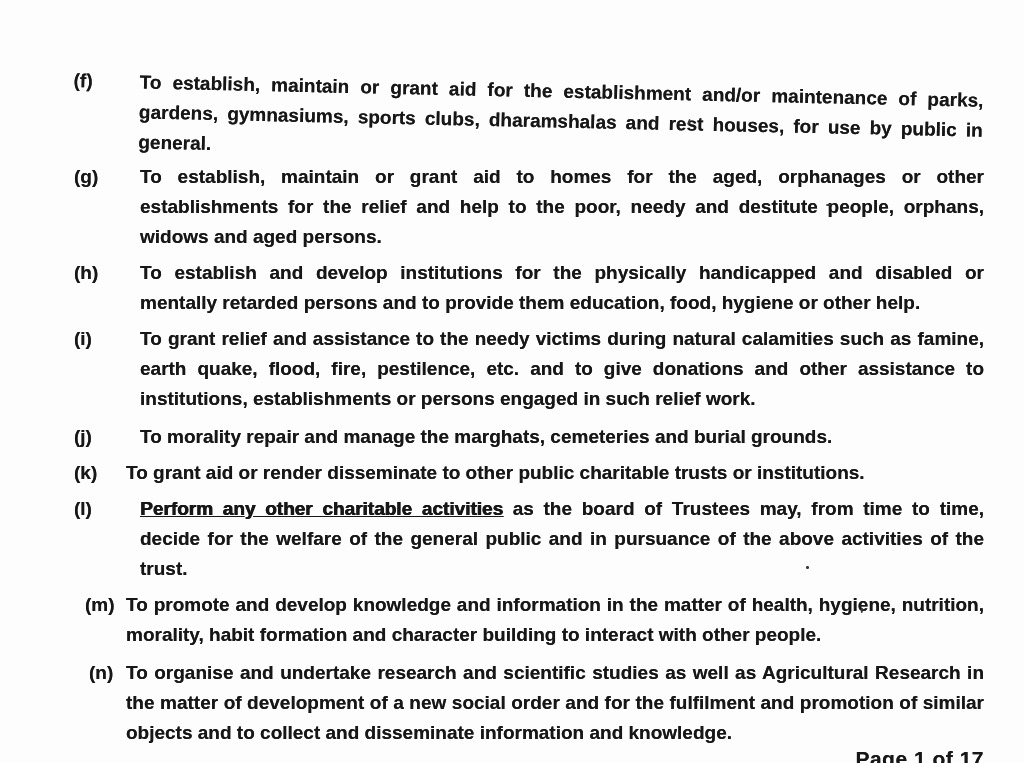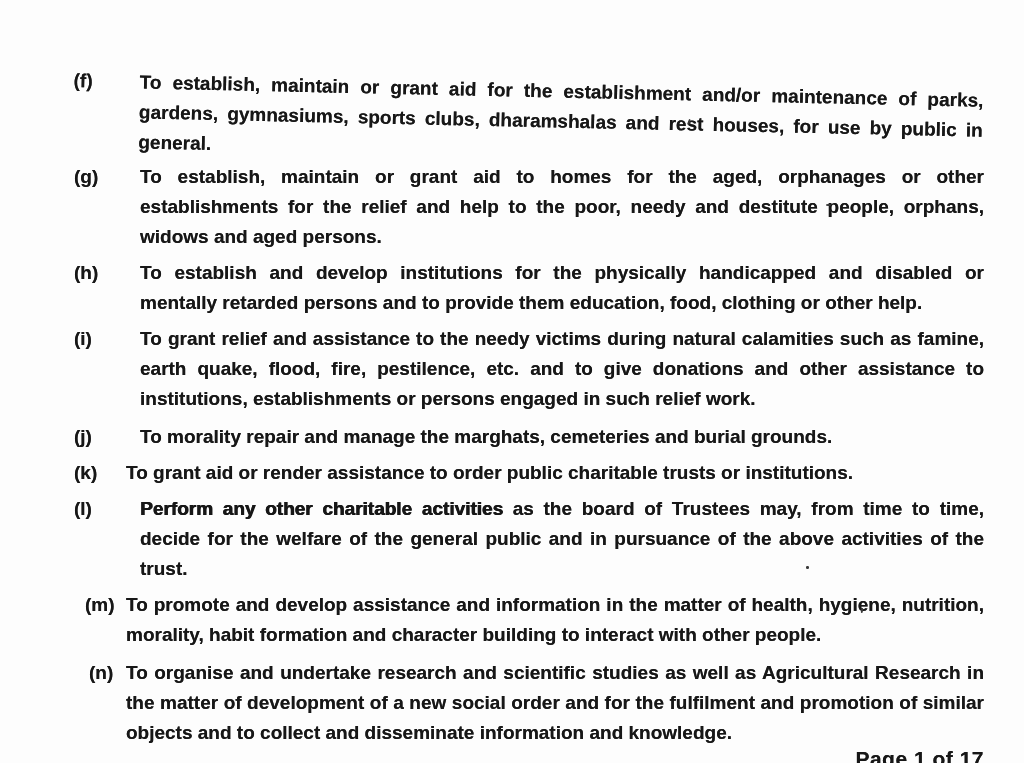--- a/index.html
+++ b/index.html
@@ -29,21 +29,21 @@
     text-shadow: 0 0 0.45px rgba(20,20,20,0.8);
   }
   .clause .label { white-space: nowrap; }
   .clause .text { margin: 0; text-align: justify; }
   .clause.narrow { grid-template-columns: 52px 1fr; }
   .clause.indent-label .label { padding-left: 11px; }
   .clause.indent-label-more .label { padding-left: 15px; }
   .clause.tilt { transform: rotate(1.25deg); transform-origin: 0 0; }
   .clause.gap-top { margin-top: 8px; }
   .clause.gap-top-sm { margin-top: 4px; }
-  .bold-lead { text-shadow: 0.7px 0 currentColor, 0 0 0.45px rgba(20,20,20,0.8); }
+  .bold-lead { text-shadow: 0.7px 0 currentColor, 0 0 0.45px rgba(20,20,20,0.8); text-decoration: underline; }
   .footer {
     position: absolute;
     top: 747px;
     right: 40px;
     font-size: 21px;
     font-weight: 700;
     color: #171717;
     text-shadow: 0 0 0.45px rgba(20,20,20,0.8);
     letter-spacing: 0.5px;
   }
@@ -68,46 +68,46 @@
       <p class="text">To establish, maintain or grant aid for the establishment and/or maintenance of parks, gardens, gymnasiums, sports clubs, dharamshalas and rest houses, for use by public in general.</p>
     </div>
 
     <div class="clause">
       <span class="label">(g)</span>
       <p class="text">To establish, maintain or grant aid to homes for the aged, orphanages or other establishments for the relief and help to the poor, needy and destitute people, orphans, widows and aged persons.</p>
     </div>
 
     <div class="clause">
       <span class="label">(h)</span>
-      <p class="text">To establish and develop institutions for the physically handicapped and disabled or mentally retarded persons and to provide them education, food, clothing or other help.</p>
+      <p class="text">To establish and develop institutions for the physically handicapped and disabled or mentally retarded persons and to provide them education, food, hygiene or other help.</p>
     </div>
 
     <div class="clause">
       <span class="label">(i)</span>
       <p class="text">To grant relief and assistance to the needy victims during natural calamities such as famine, earth quake, flood, fire, pestilence, etc. and to give donations and other assistance to institutions, establishments or persons engaged in such relief work.</p>
     </div>
 
     <div class="clause gap-top">
       <span class="label">(j)</span>
       <p class="text">To morality repair and manage the marghats, cemeteries and burial grounds.</p>
     </div>
 
     <div class="clause narrow">
       <span class="label">(k)</span>
-      <p class="text">To grant aid or render assistance to order public charitable trusts or institutions.</p>
+      <p class="text">To grant aid or render disseminate to other public charitable trusts or institutions.</p>
     </div>
 
     <div class="clause">
       <span class="label">(l)</span>
       <p class="text"><span class="bold-lead">Perform any other charitable activities</span><span> as the board of Trustees may, from time to time, decide for the welfare of the general public and in pursuance of the above activities of the trust.</span></p>
     </div>
 
     <div class="clause narrow indent-label gap-top-sm">
       <span class="label">(m)</span>
-      <p class="text">To promote and develop assistance and information in the matter of health, hygiene, nutrition, morality, habit formation and character building to interact with other people.</p>
+      <p class="text">To promote and develop knowledge and information in the matter of health, hygiene, nutrition, morality, habit formation and character building to interact with other people.</p>
     </div>
 
     <div class="clause narrow indent-label-more gap-top">
       <span class="label">(n)</span>
       <p class="text">To organise and undertake research and scientific studies as well as Agricultural Research in the matter of development of a new social order and for the fulfilment and promotion of similar objects and to collect and disseminate information and knowledge.</p>
     </div>
 
   </div>
 
   <div class="footer">Page 1 of 17</div>

